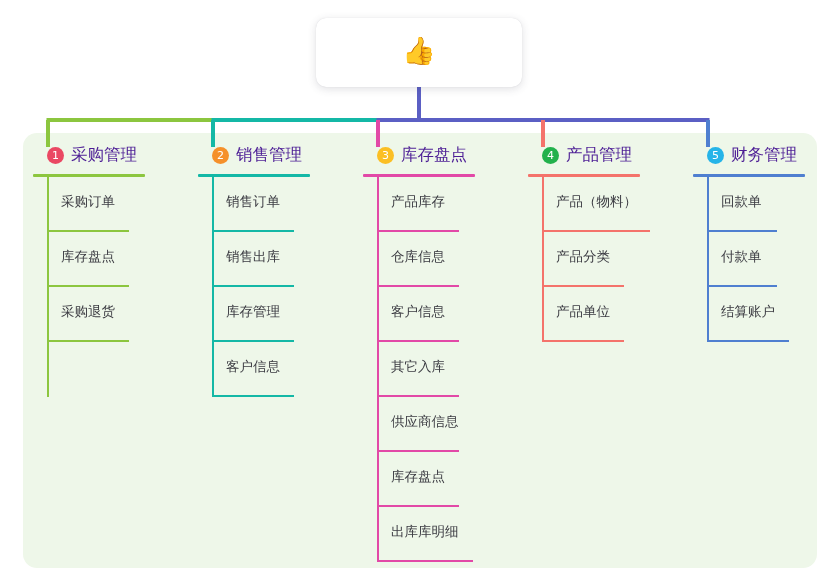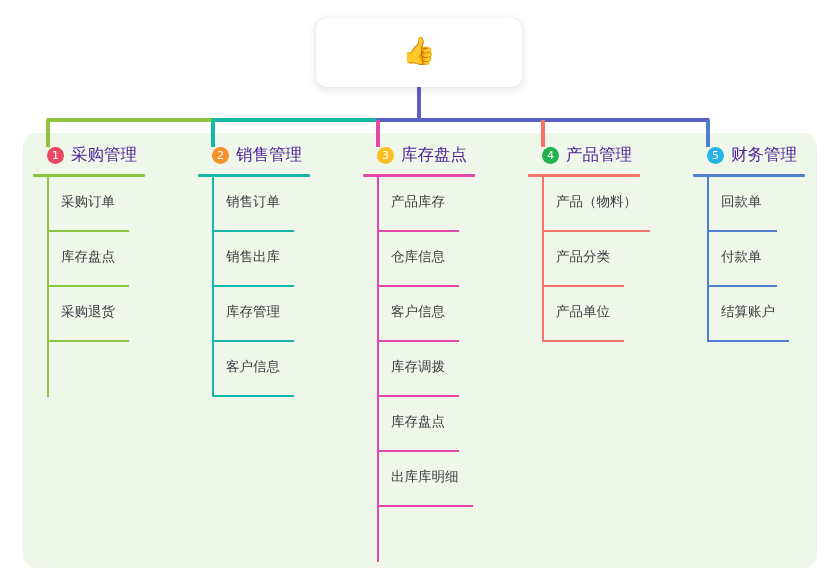--- a/index.html
+++ b/index.html
@@ -225,21 +225,25 @@
           </div>
           <div class="leaf">
             <span class="leaf-label">仓库信息</span>
             <div class="leaf-rule" style="width: 82px; background: rgb(226, 73, 167);"></div>
           </div>
           <div class="leaf">
             <span class="leaf-label">客户信息</span>
             <div class="leaf-rule" style="width: 82px; background: rgb(226, 73, 167);"></div>
           </div>
           <div class="leaf">
-            <span class="leaf-label">库存调拨</span>
+            <span class="leaf-label">其它入库</span>
+            <div class="leaf-rule" style="width: 82px; background: rgb(226, 73, 167);"></div>
+          </div>
+          <div class="leaf">
+            <span class="leaf-label">供应商信息</span>
             <div class="leaf-rule" style="width: 82px; background: rgb(226, 73, 167);"></div>
           </div>
           <div class="leaf">
             <span class="leaf-label">库存盘点</span>
             <div class="leaf-rule" style="width: 82px; background: rgb(226, 73, 167);"></div>
           </div>
           <div class="leaf">
             <span class="leaf-label">出库库明细</span>
             <div class="leaf-rule" style="width: 96px; background: rgb(226, 73, 167);"></div>
           </div>

